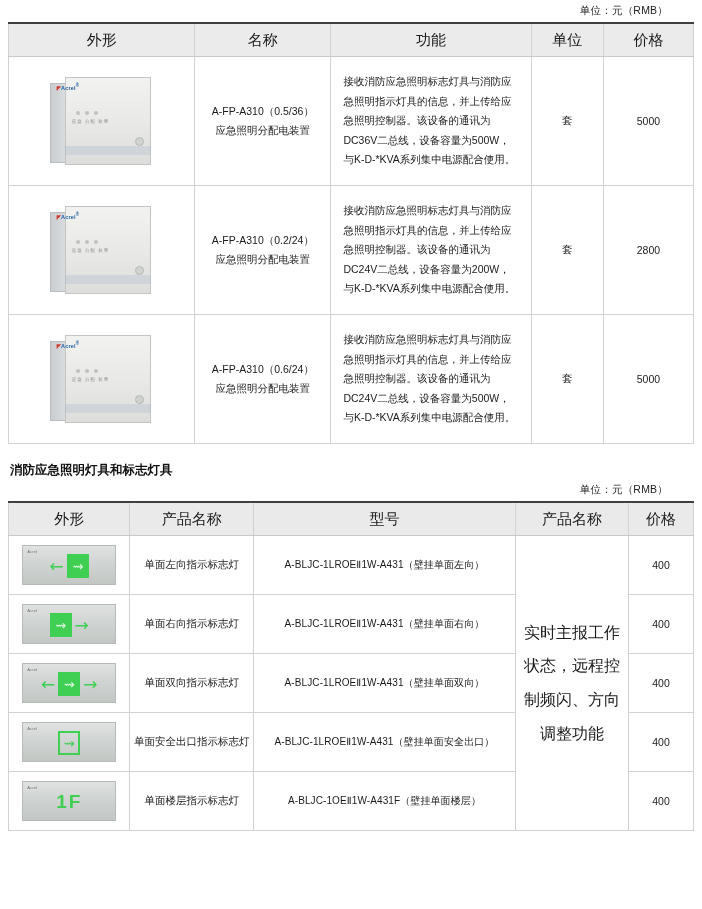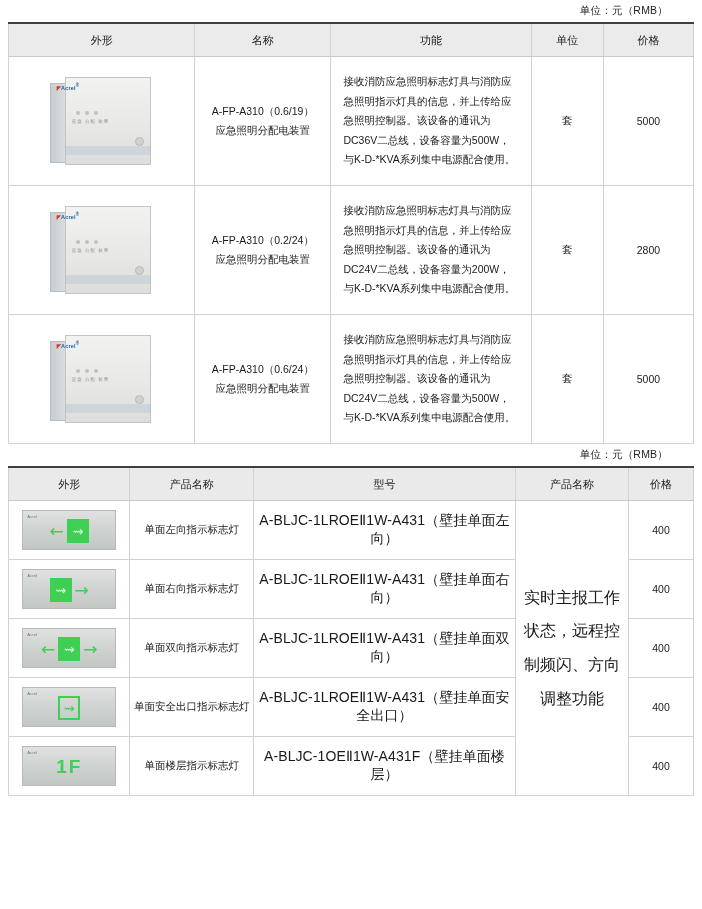--- a/index.html
+++ b/index.html
@@ -39,21 +39,21 @@
     border: 1px solid #d2d2d2;
     text-align: center;
     vertical-align: middle;
     font-size: 10.5px;
     color: #1a1a1a;
   }
   thead th {
     background: #eaeaea;
     height: 30px;
     font-weight: normal;
-    font-size: 11px;
+    font-size: 15px;
     border-top: none;
     border-bottom: 1px solid #c8c8c8;
   }
   table.t1 thead th { background: #ebebeb; }
   .col-img { width: 186px; }
   .col-name { width: 136px; }
   .col-func { width: 200px; }
   .col-unit { width: 72px; }
   .col-price { width: 90px; }
 
@@ -147,21 +147,21 @@
     color: #111;
     padding: 18px 2px 0 2px;
   }
   table.t2 { border-top: 2px solid #3f3f3f; }
   .c2-img { width: 116px; }
   .c2-name { width: 118px; }
   .c2-model { width: 250px; }
   .c2-func { width: 108px; }
   .c2-price { width: 62px; }
   table.t2 tbody td { height: 56px; }
-  .cell-model { font-size: 14px; letter-spacing: 0.1px; }
+  .cell-model { font-size: 10px; letter-spacing: 0.1px; }
   .func-merged {
     font-size: 16px;
     line-height: 2.1;
     padding: 4px 6px;
   }
 
   
   .signwrap {
     display: flex;
     align-items: center;
@@ -260,21 +260,21 @@
                   <i></i>
                   <i></i>
                   <i></i>
                 </div>
               <div class="knob"></div>
               <div class="strip"></div>
             </div>
           </div>
         </td>
         <td class="cell-name">
-          <div>A-FP-A310（0.6/19）</div>
+          <div>A-FP-A310（0.5/36）</div>
           <div>应急照明分配电装置</div>
         </td>
         <td class="cell-func">接收消防应急照明标志灯具与消防应急照明指示灯具的信息，并上传给应急照明控制器。该设备的通讯为DC36V二总线，设备容量为500W，与K-D-*KVA系列集中电源配合使用。</td>
         <td>套</td>
         <td>5000</td>
       </tr>
       <tr class="row-tall">
         <td>
           <div class="imgwrap">
             <div class="box">
@@ -322,20 +322,21 @@
           <div>A-FP-A310（0.6/24）</div>
           <div>应急照明分配电装置</div>
         </td>
         <td class="cell-func">接收消防应急照明标志灯具与消防应急照明指示灯具的信息，并上传给应急照明控制器。该设备的通讯为DC24V二总线，设备容量为500W，与K-D-*KVA系列集中电源配合使用。</td>
         <td>套</td>
         <td>5000</td>
       </tr>
     </tbody>
   </table>
 
+  <div class="section-title">消防应急照明灯具和标志灯具</div>
   <div class="unit-line">单位：元（RMB）</div>
 
   <table class="t2">
     <colgroup>
       <col class="c2-img">
         <col class="c2-name">
         <col class="c2-model">
         <col class="c2-func">
         <col class="c2-price">
     </colgroup>

